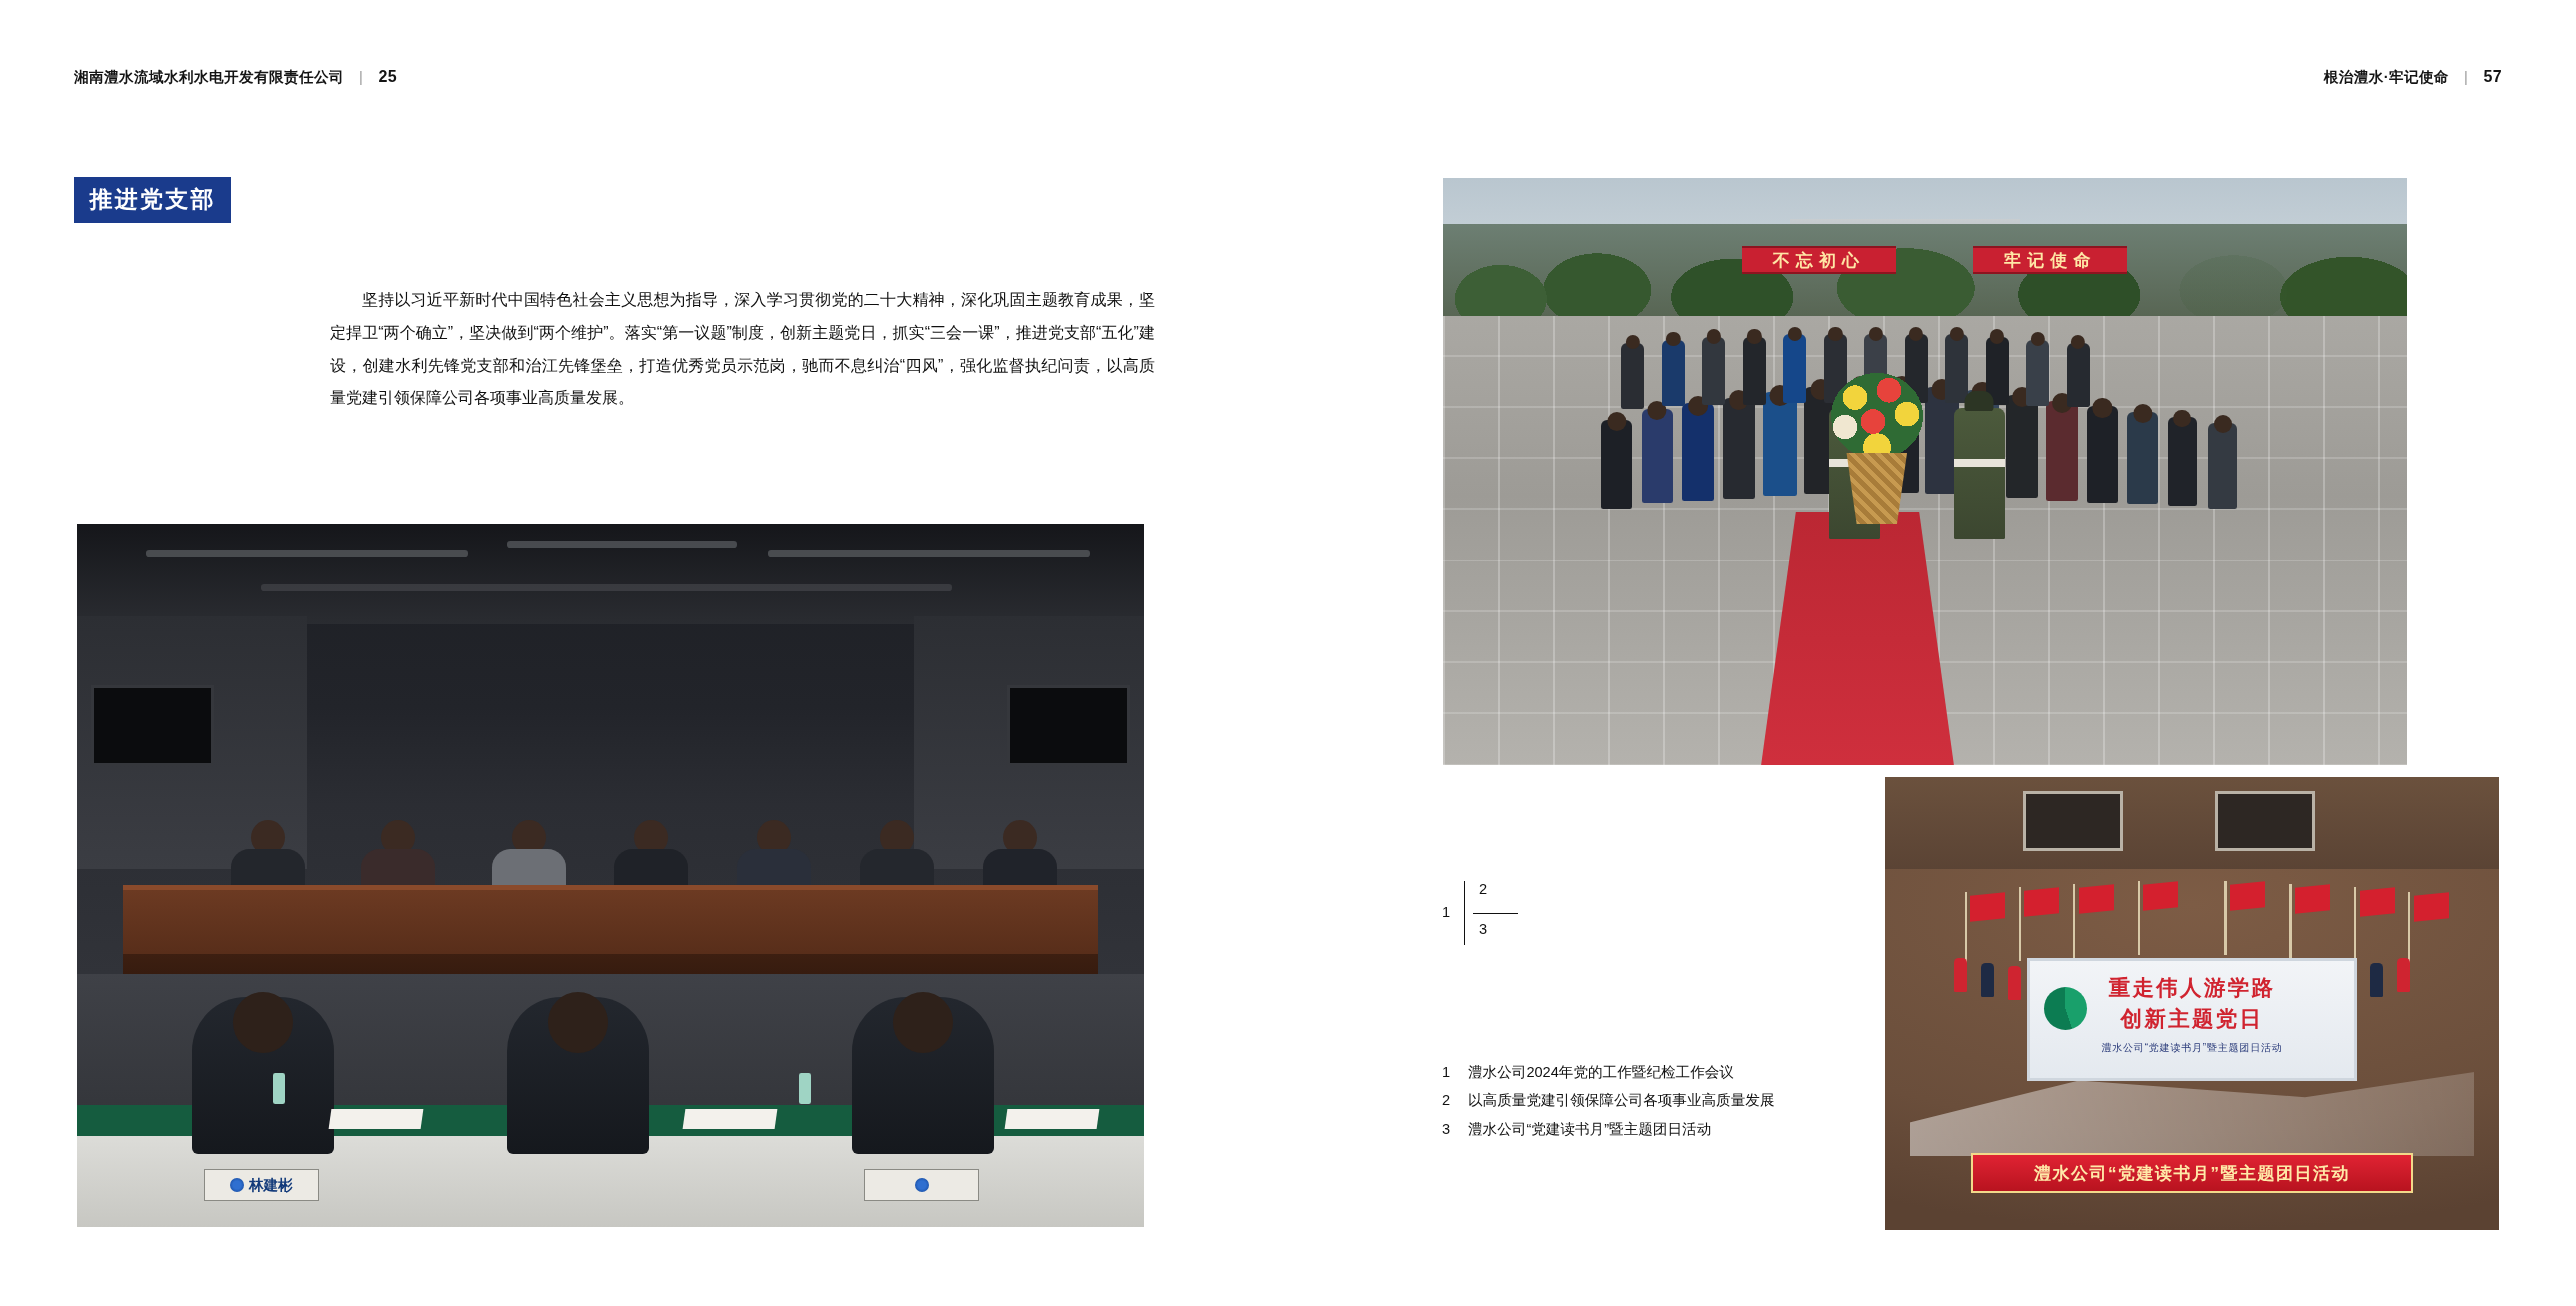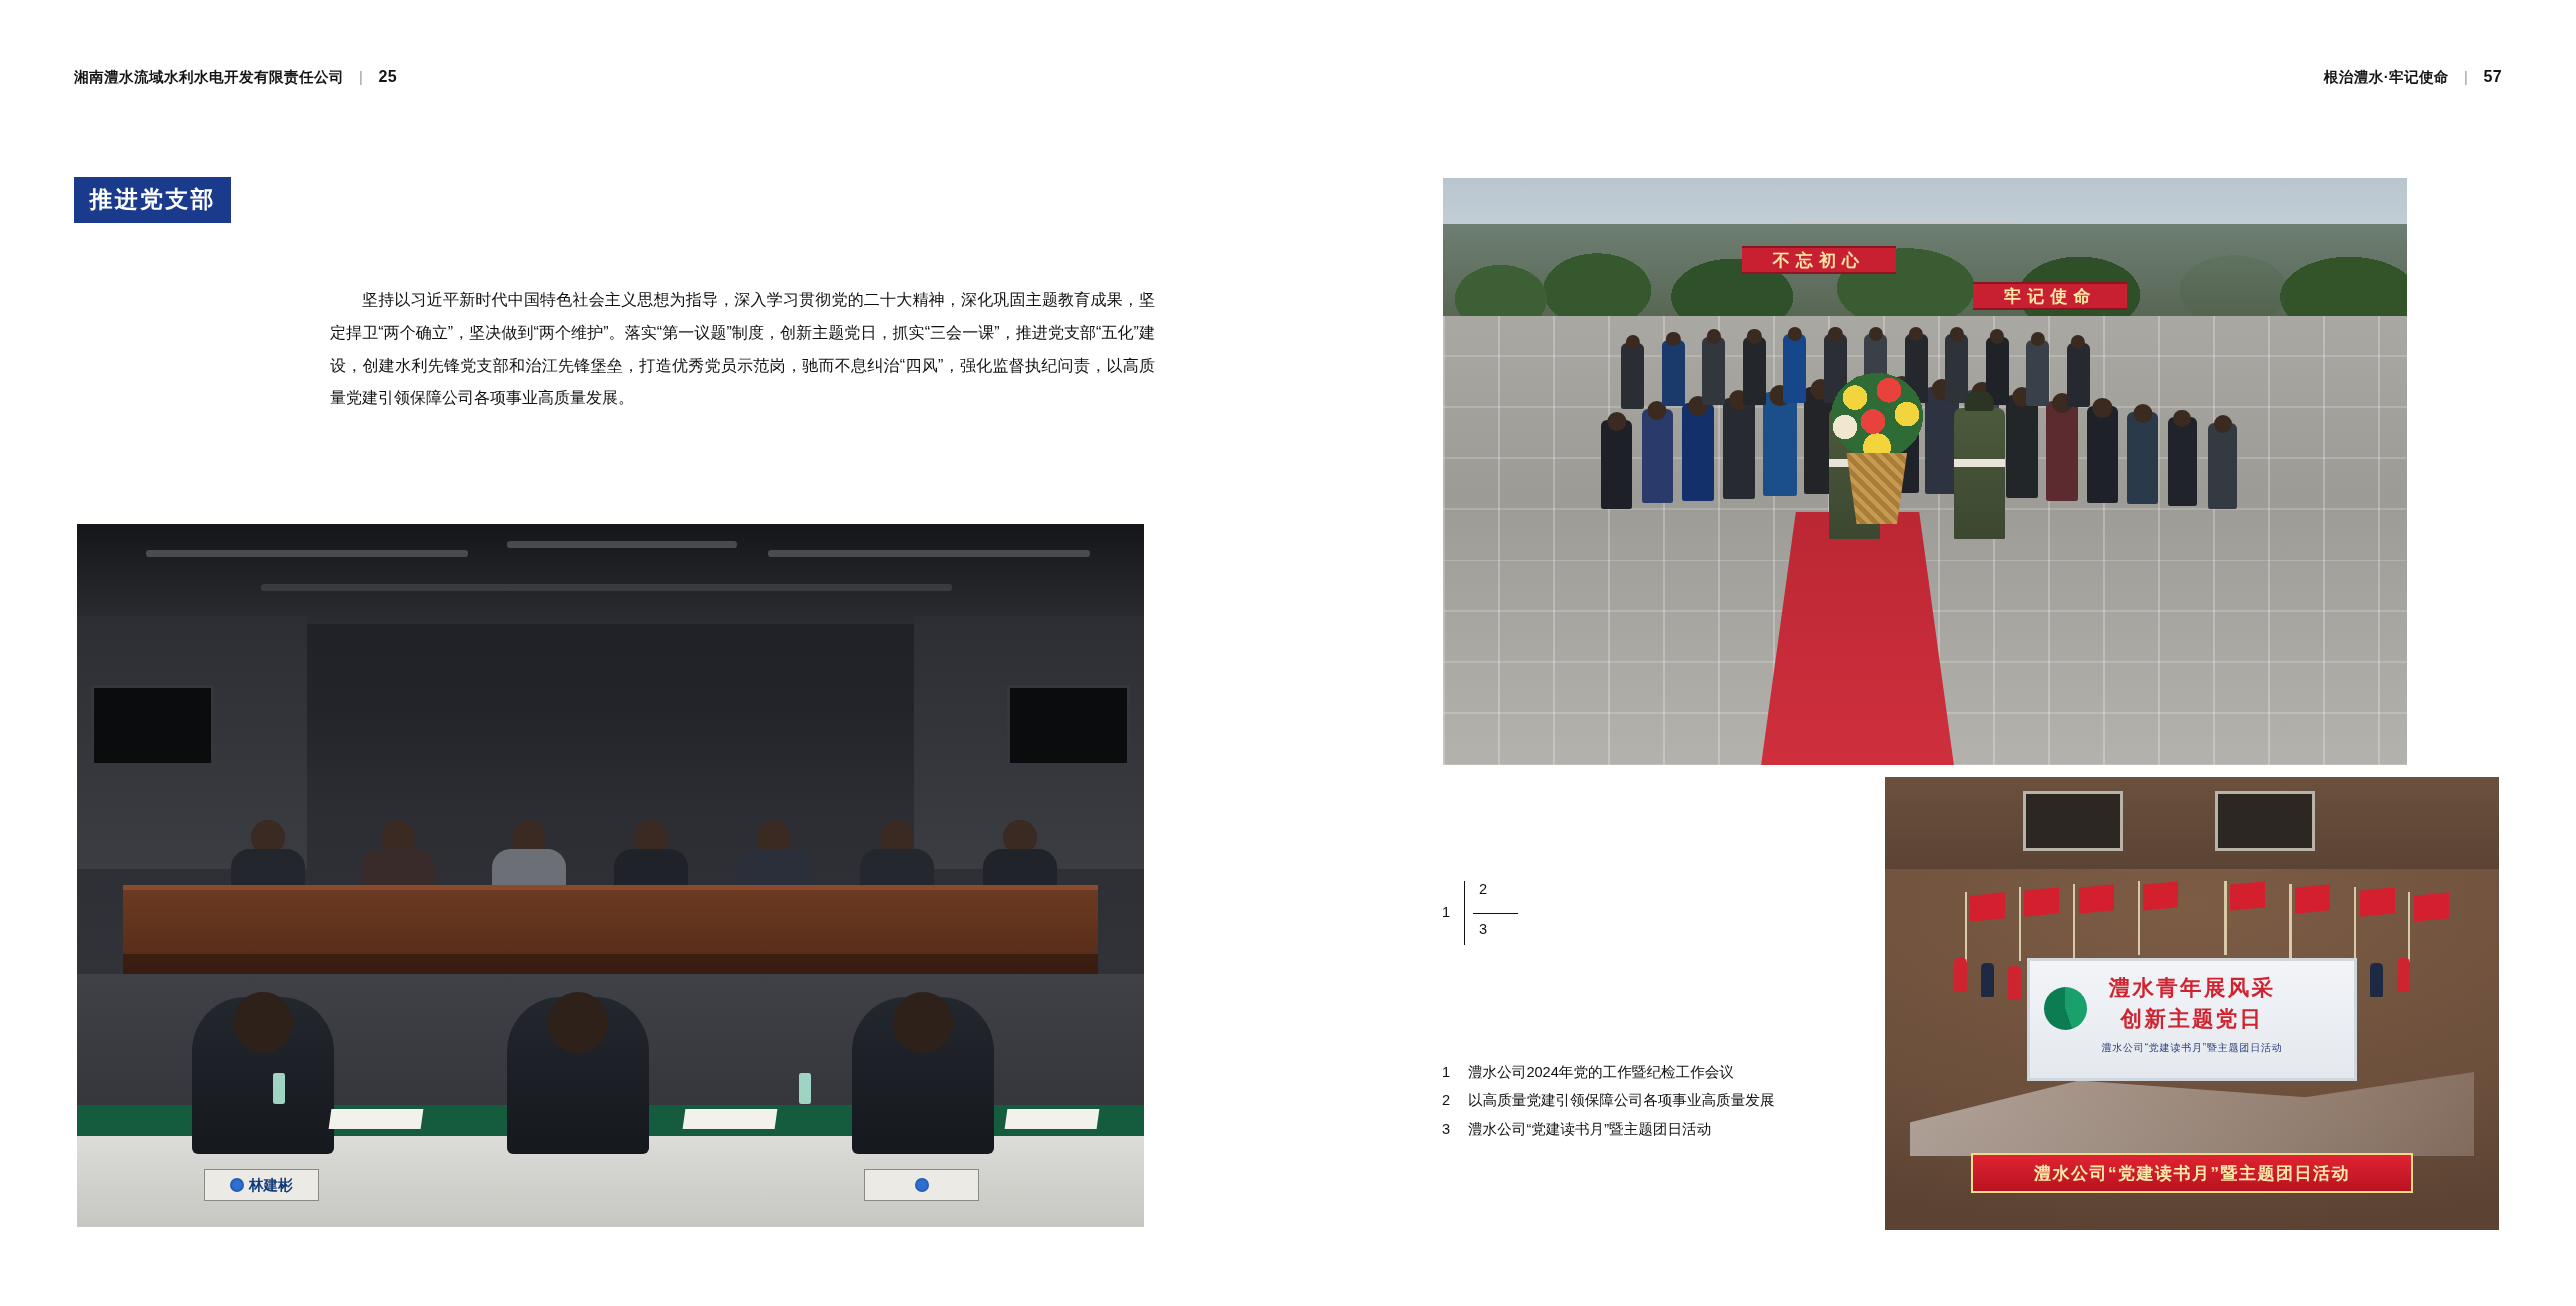--- a/index.html
+++ b/index.html
@@ -509,21 +509,21 @@
   </div>
 </div>
 
 <div class="photo photo-2">
   <div class="ph-inner">
     <div class="p2-sky"></div>
     <div class="p2-building"></div>
     <div class="p2-trees"></div>
 
     <div class="p2-banner" style="left: 31%; width: 16%;">不忘初心</div>
-    <div class="p2-banner" style="left: 55%; width: 16%; margin-top: 36px;">牢记使命</div>
+    <div class="p2-banner" style="left: 55%; width: 16%;">牢记使命</div>
 
     <div class="p2-ground"></div>
     <div class="p2-carpet"></div>
 
     <div class="p2-crowd">
       <div class="p2-p" style="left:2%;  top:46%; width:31px; height:89px; background:#1d2026;">
           <i></i>
         </div>
       <div class="p2-p" style="left:8%;  top:42%; width:31px; height:94px; background:#2a3b6b;">
           <i></i>
@@ -664,21 +664,21 @@
       <div class="p3-person" style="left:63%; top:83px; background:#1e2a44;"></div>
       <div class="p3-person" style="left:68%; top:80px; background:#cf2430;"></div>
       <div class="p3-person" style="left:73%; top:77px; background:#e8e6e1;"></div>
       <div class="p3-person" style="left:78%; top:74px; background:#cf2430;"></div>
       <div class="p3-person" style="left:83%; top:71px; background:#1e2a44;"></div>
       <div class="p3-person" style="left:88%; top:66px; background:#cf2430;"></div>
     </div>
 
     <div class="p3-board">
       <div class="p3-logo"></div>
-      <div class="t1">澧水青年展风采</div>
+      <div class="t1">重走伟人游学路</div>
       <div class="t2">创新主题党日</div>
       <div class="t3">澧水公司“党建读书月”暨主题团日活动</div>
     </div>
 
     <div class="p3-banner">澧水公司“党建读书月”暨主题团日活动</div>
   </div>
 </div>
 
 <div class="fig-key">
   <span class="k1">1</span>

